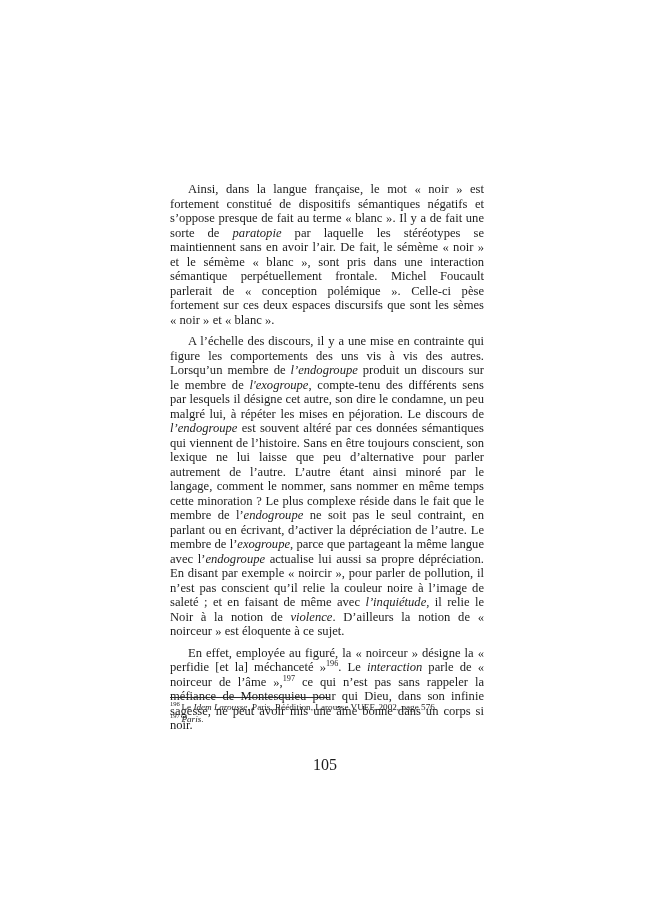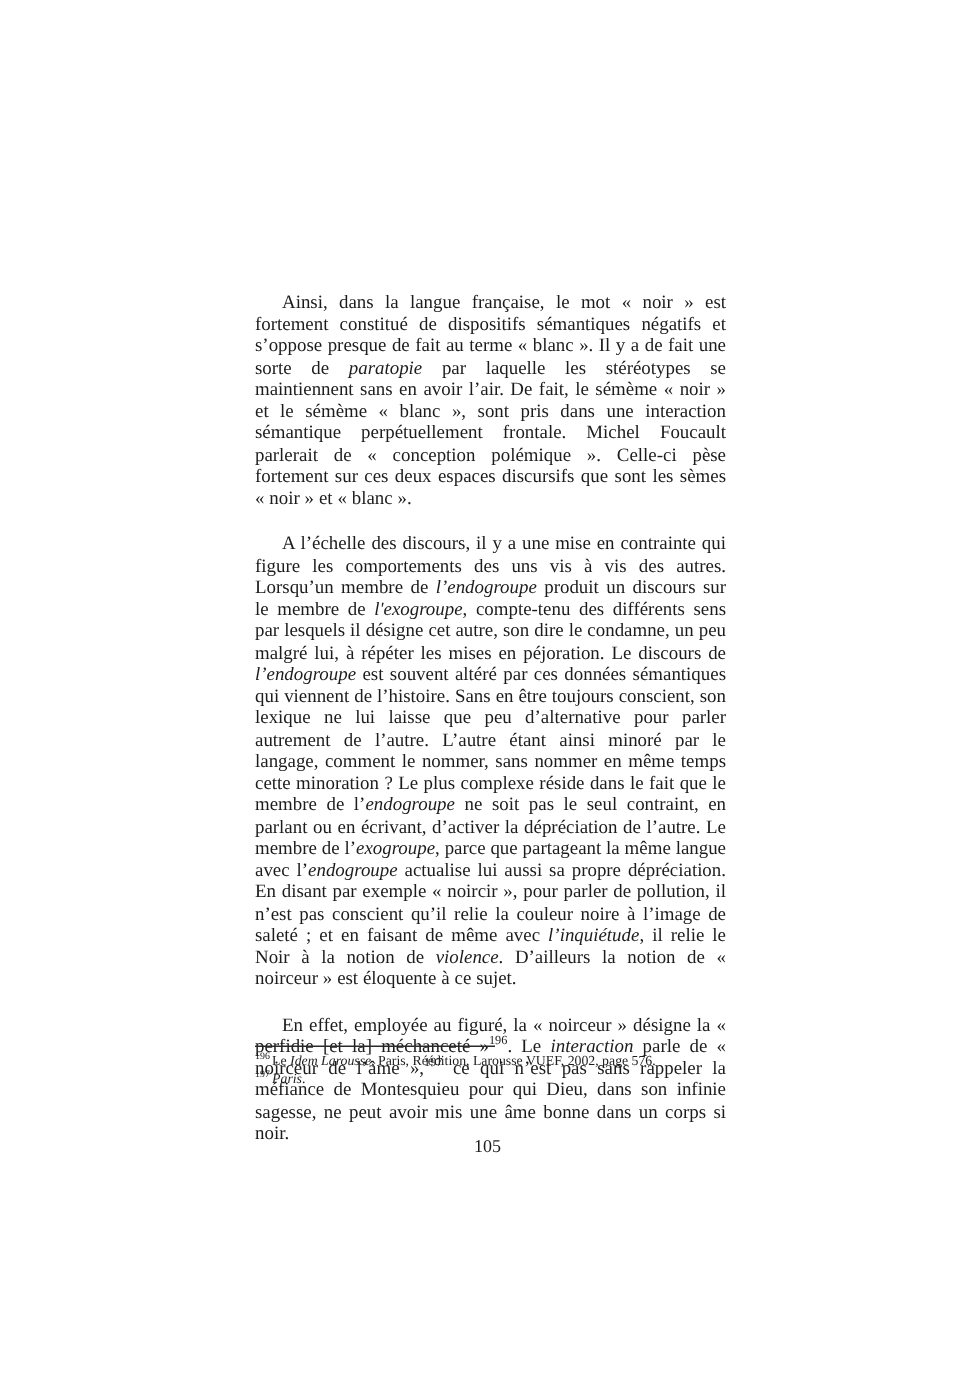--- a/index.html
+++ b/index.html
@@ -26,21 +26,21 @@
   }
 
   .text-block {
     position: absolute;
     left: 170px;
     top: 178px;
     width: 314px;
   }
 
   p.para {
-    margin: 16px 0 7px 0;
+    margin: 4px 0 7px 0;
     text-align: justify;
     text-justify: inter-word;
     font-size: 12.6px;
     line-height: 14.5px;
     text-indent: 18px;
     hyphens: none;
     word-spacing: 0.1px;
     font-family: Liberation Serif, serif;
   }
 
@@ -86,21 +86,21 @@
     line-height: 0;
     margin-right: 1.5px;
   }
 
   .page-number {
     position: absolute;
     left: 0;
     top: 758px;
     width: 650px;
     text-align: center;
-    font-size: 12px;
+    font-size: 16px;
     line-height: 13px;
     color: #1c1c1c;
   }
 </style>
 </head>
 <body>
 
 <div class="page">
 
   <div class="text-block">

